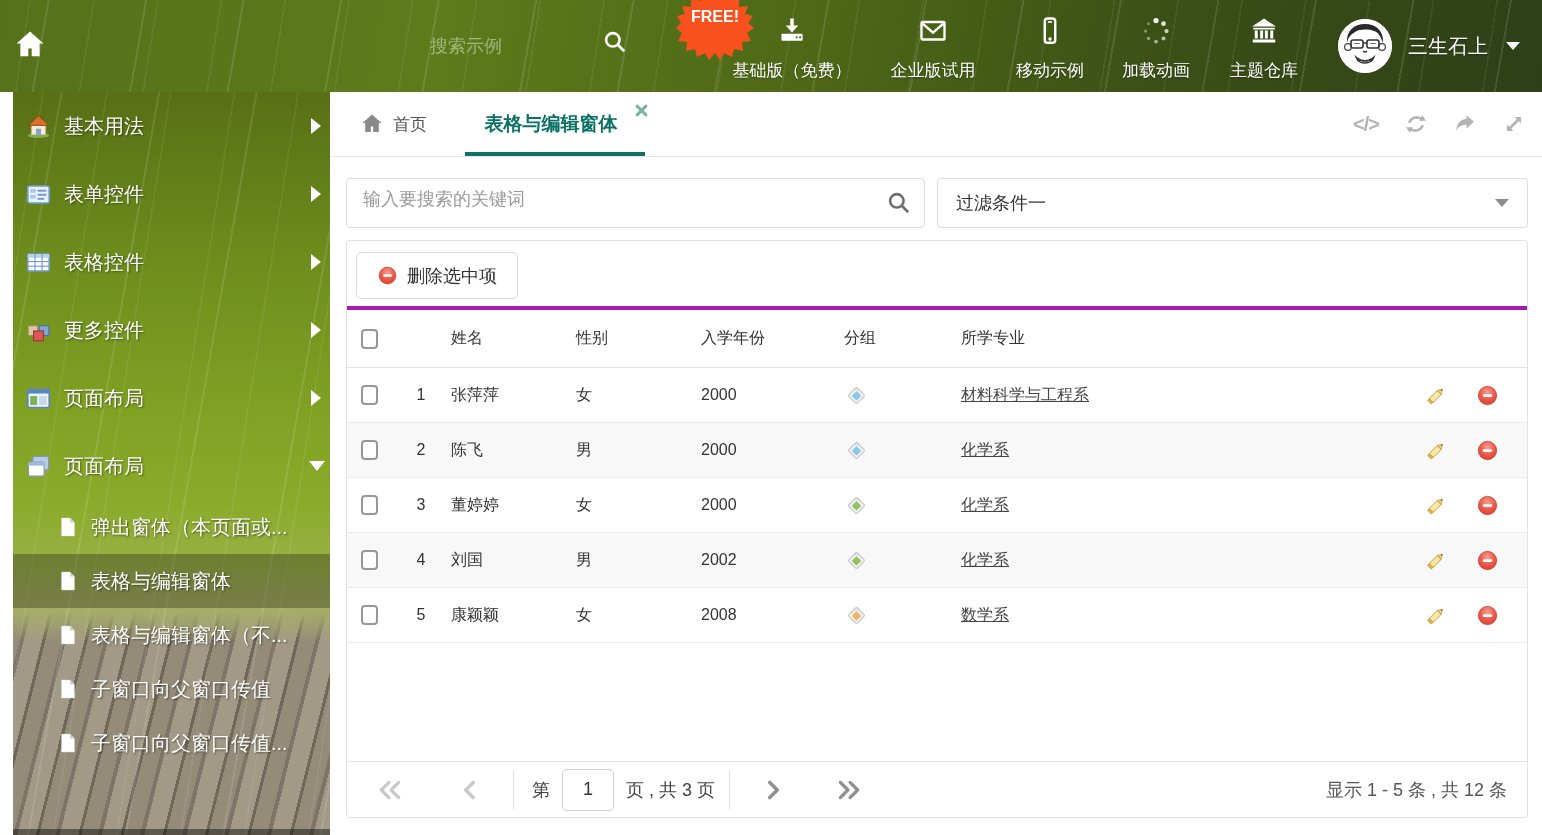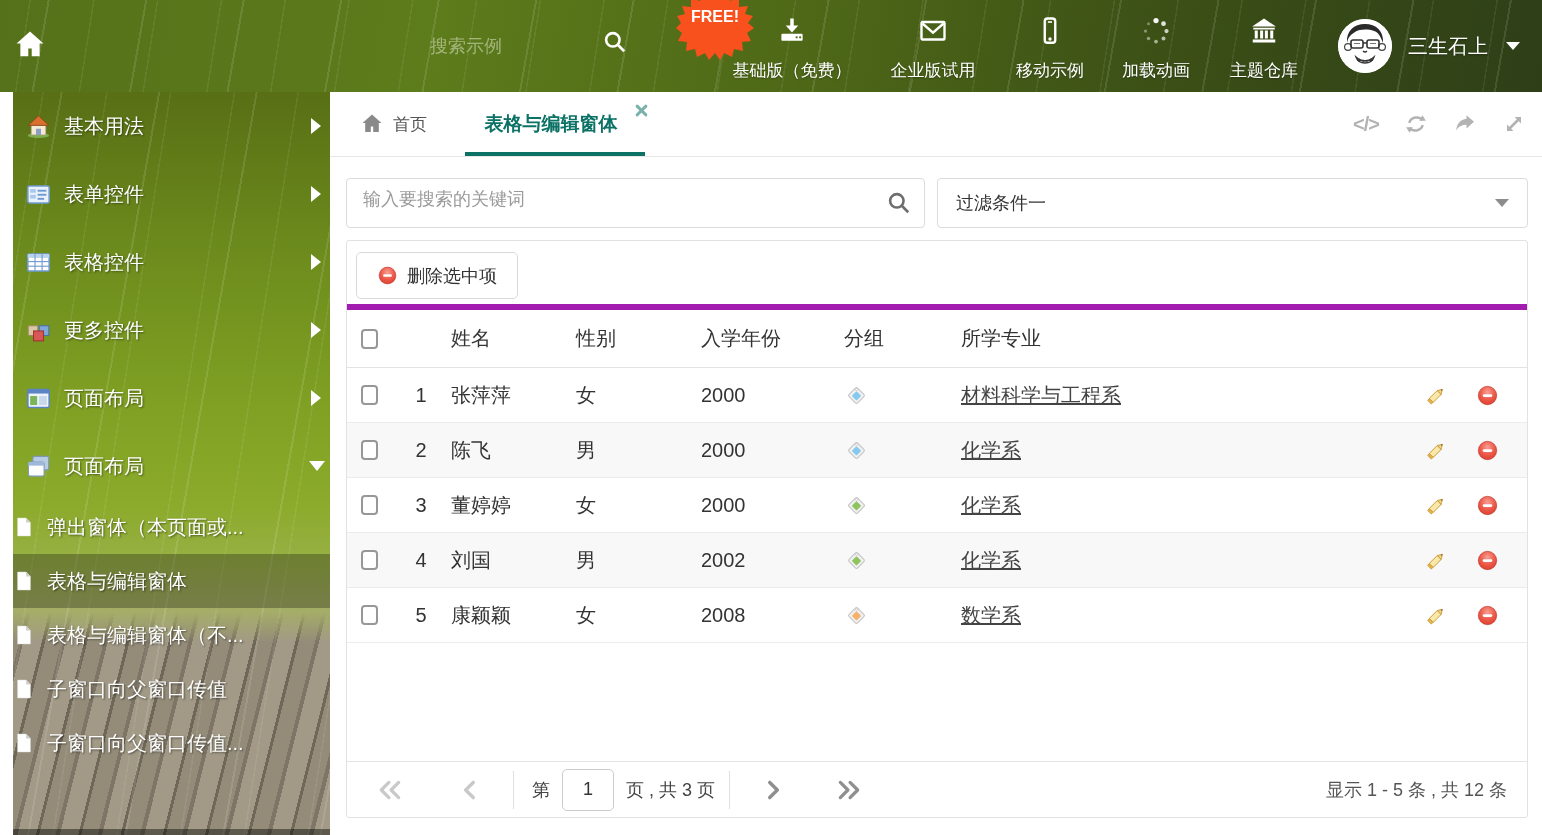--- a/index.html
+++ b/index.html
@@ -32,21 +32,21 @@
   .sidebar { position:absolute; left:13px; top:92px; width:330px; bottom:0;
     background:
       linear-gradient(180deg,#586f15 0%, #6d8c1d 22%, #7fa023 42%, #8cab2c 56%, #99b148 64%, #a5ad68 70%, rgba(154,160,122,0) 74%),
       repeating-linear-gradient(104deg, #948c79 0 16px, #7e7566 16px 20px, #a29a86 20px 38px, #6f6757 38px 41px); }
   .nav-item { position:relative; height:68px; display:flex; align-items:center; padding-left:12px; cursor:pointer; }
   .nav-item .nicon { width:27px; height:27px; margin-right:12px; flex:0 0 auto; }
   .nav-item .nlabel { color:#fff; font-size:20px; text-shadow:1px 1px 2px rgba(0,0,0,.45); white-space:nowrap; }
   .nav-item .nbadge { color:#f40000; font-size:15px; margin-left:8px; font-weight:bold; text-shadow:0 1px 1px rgba(0,0,0,.3); }
   .caret-r { margin-left:auto; margin-right:22px; width:0; height:0; border-top:8px solid transparent; border-bottom:8px solid transparent; border-left:10px solid #fff; }
   .caret-d { margin-left:auto; margin-right:18px; width:0; height:0; border-left:8px solid transparent; border-right:8px solid transparent; border-top:10px solid #fff; }
-  .sub-item { position:relative; height:54px; display:flex; align-items:center; cursor:pointer; }
+  .sub-item { position:relative; height:54px; display:flex; align-items:center; padding-left:44px; cursor:pointer; }
   .sub-item .sicon { width:22px; height:22px; margin-right:12px; flex:0 0 auto; }
   .sub-item .slabel { color:#fff; font-size:20px; text-shadow:1px 1px 2px rgba(0,0,0,.5); white-space:nowrap; }
   .sub-item.selected { background:rgba(25,25,15,.32); }
   .side-bottom-strip { position:absolute; left:0; right:0; bottom:0; height:6px; background:rgba(0,0,0,.42); }
 
   
   .main { position:absolute; left:330px; top:92px; right:0; bottom:0; background:#fff; }
   .tabbar { position:relative; height:65px; border-bottom:1px solid #e7e7e7; display:flex; align-items:stretch; padding-left:30px; }
   .tab-home { display:flex; align-items:center; gap:9px; color:#555; font-size:17px; cursor:pointer; }
   .tab-home .ticon { width:24px; height:24px; color:#8a8a8a; }
@@ -61,28 +61,28 @@
   .filters { display:flex; gap:12px; margin:21px 14px 0 16px; }
   .searchbox { position:relative; width:579px; height:50px; }
   .searchbox input { width:100%; height:100%; border:1px solid #dcdcdc; border-radius:4px; padding:0 44px 8px 16px; font-size:18px; color:#333; outline:none; font-family:inherit; }
   .searchbox input::placeholder { color:#9a9a9a; }
   .searchbox .mag { position:absolute; right:13px; top:12px; width:26px; height:26px; color:#6e6e6e; cursor:pointer; }
   .dropdown { width:591px; height:50px; border:1px solid #dcdcdc; border-radius:4px; display:flex; align-items:center; justify-content:space-between; padding:0 18px; cursor:pointer; }
   .dropdown .dval { font-size:18px; color:#333; }
   .dropdown .dcaret { width:0; height:0; border-left:7px solid transparent; border-right:7px solid transparent; border-top:8px solid #8c8c8c; }
 
   .panel { position:absolute; left:16px; right:14px; top:148px; bottom:17px; border:1px solid #e2e2e2; border-radius:3px; display:flex; flex-direction:column; overflow:hidden; }
-  .grid-toolbar { position:relative; height:69px; border-bottom:6px solid #a21caf; flex:0 0 auto; }
+  .grid-toolbar { position:relative; height:69px; border-bottom:4px solid #a21caf; flex:0 0 auto; }
   .btn { position:absolute; top:11px; height:47px; background:#fff; border:1px solid #d9d9d9; border-radius:5px; display:flex; align-items:center; gap:9px; padding:0 20px; font-size:18px; color:#333; cursor:pointer; }
   .btn .bicon { width:21px; height:21px; }
   .btn-del { left:9px; }
   .btn-add { right:9px; }
 
   .tbl { flex:0 0 auto; }
-  .trow { display:flex; align-items:center; height:55px; border-bottom:1px solid #ececec; font-size:20px; color:#333; }
+  .trow { display:flex; align-items:center; height:55px; border-bottom:1px solid #ececec; font-size:16px; color:#333; }
   .trow.head { height:58px; border-bottom:1px solid #e3e3e3; }
   .trow.alt { background:#f8f8f8; }
   .c-cb { flex:0 0 50px; padding-left:14px; }
   .checkbox { display:block; width:17px; height:20px; border:2px solid #979797; border-radius:4px; background:#fff; cursor:pointer; }
   .c-num { flex:0 0 48px; text-align:center; }
   .c-name { flex:0 0 122px; padding-left:6px; }
   .c-gender { flex:0 0 124px; padding-left:9px; }
   .c-year { flex:0 0 146px; padding-left:10px; }
   .c-group { flex:0 0 114px; padding-left:7px; }
   .c-major { flex:1 1 auto; padding-left:10px; }

